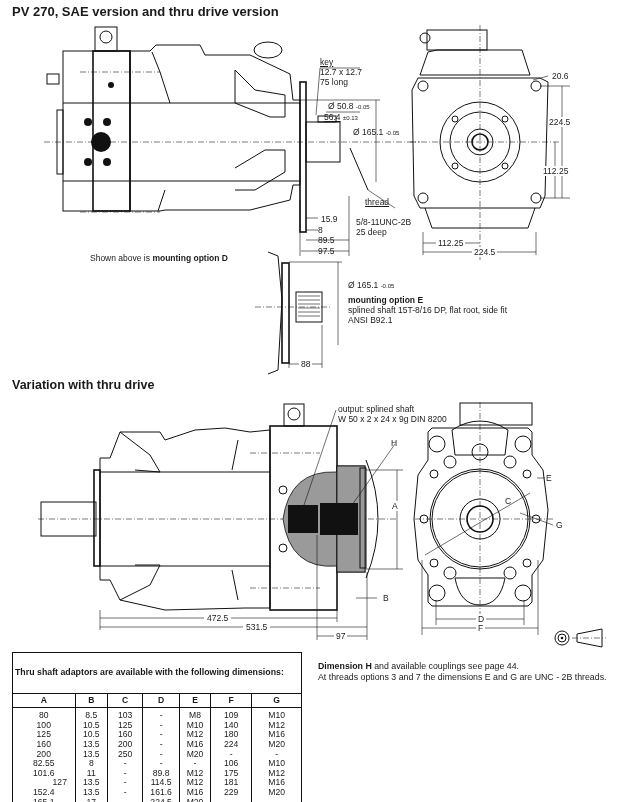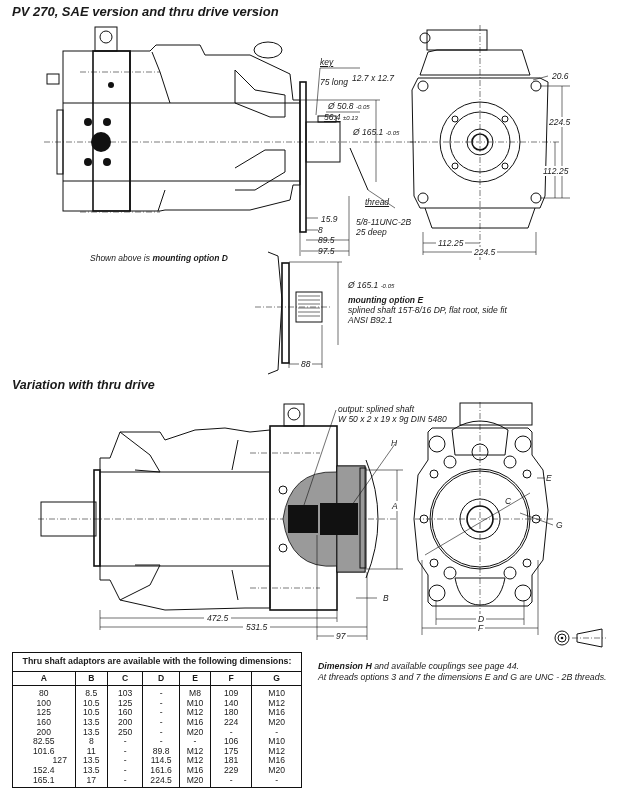--- a/index.html
+++ b/index.html
@@ -1,31 +1,31 @@
 <!DOCTYPE html>
 <html><head>
 <meta charset="utf-8">
 <style>
   html,body{margin:0;padding:0;background:#ffffff;}
   body{width:628px;height:802px;position:relative;overflow:hidden;font-family:"Liberation Sans",sans-serif;color:#1a1a1a;}
-  .abs{position:absolute;font-style:italic;}
+  .abs{position:absolute;}
   .title{font-weight:bold;font-size:13px;white-space:nowrap;}
   .lbl{font-size:8.5px;white-space:nowrap;line-height:10px;}
   .lbl sub,.sm{font-size:6px;}
   .bold{font-weight:bold;}
   svg{position:absolute;left:0;top:0;}
   svg .o{fill:none;stroke:#111;stroke-width:1;}
   svg .t{fill:none;stroke:#111;stroke-width:1.6;}
   svg .c{fill:none;stroke:#222;stroke-width:0.6;stroke-dasharray:6 2 1 2;}
   svg .d{fill:none;stroke:#111;stroke-width:0.6;}
   svg .f{fill:#111;}
   svg .g{fill:#9a9a9a;stroke:#111;stroke-width:0.8;}
   table.adapt{position:absolute;left:12px;top:652px;border-collapse:collapse;font-size:8.6px;width:290px;border:1.2px solid #111;}
   table.adapt th,table.adapt td{text-align:center;padding:0;line-height:9.6px;border-left:1px solid #111;border-right:1px solid #111;}
-  table.adapt .cap{font-weight:bold;font-size:8.8px;text-align:center;padding:4px 2px;border:1.2px solid #111;white-space:nowrap;}
+  table.adapt .cap{font-weight:bold;font-size:8.8px;text-align:left;padding:15px 2px;border:1.2px solid #111;white-space:nowrap;}
   table.adapt thead th{font-weight:bold;border-top:1px solid #111;border-bottom:1px solid #111;padding:2px 0;}
   table.adapt tbody tr:first-child td{padding-top:3px;}
   table.adapt tbody tr:last-child td{padding-bottom:2px;}
   .note{font-size:8.8px;line-height:11px;width:300px;}
 </style>
 </head>
 <body>
 
 <div class="abs title" style="left:12px;top:4px;">PV 270,  SAE version and thru drive version</div>
 <div class="abs title" style="left:12px;top:378px;font-size:12.5px;">Variation with thru drive</div>
@@ -218,21 +218,21 @@
   <g>
     <circle class="o" cx="562" cy="638" r="7"></circle>
     <circle class="o" cx="562" cy="638" r="4"></circle>
     <circle class="f" cx="562" cy="638" r="1.3"></circle>
     <path class="o" d="M577 634 L602 629 L602 647 L577 642 Z"></path>
     <line class="c" x1="572" y1="638" x2="606" y2="638"></line>
   </g>
 </svg>
 
 <div class="abs lbl" style="left:320px;top:57px;text-decoration:underline;">key</div>
-<div class="abs lbl" style="left:320px;top:73px;margin-left:32px;">12.7 x 12.7</div>
+<div class="abs lbl" style="left:320px;top:67px;">12.7 x 12.7</div>
 <div class="abs lbl" style="left:320px;top:77px;">75 long</div>
 <div class="abs lbl" style="left:328px;top:101px;"><span>Ø 50.8</span> <span class="sm">-0.05</span></div>
 <div class="abs lbl" style="left:324px;top:112px;"><span style="text-decoration:underline;">56.4</span> <span class="sm">±0.13</span></div>
 <div class="abs lbl" style="left:353px;top:127px;"><span>Ø 165.1</span> <span class="sm">-0.05</span></div>
 <div class="abs lbl" style="left:356px;top:197px;text-decoration:underline;padding-left:9px;">thread</div>
 <div class="abs lbl" style="left:356px;top:217px;">5/8-11UNC-2B</div>
 <div class="abs lbl" style="left:356px;top:227px;">25 deep</div>
 <div class="abs lbl" style="left:321px;top:214px;">15.9</div>
 <div class="abs lbl" style="left:318px;top:225px;">8</div>
 <div class="abs lbl" style="left:318px;top:235px;">89.5</div>
@@ -245,21 +245,21 @@
 <div class="abs lbl" style="left:436px;top:238px;background:#fff;padding:0 2px;">112.25</div>
 <div class="abs lbl" style="left:472px;top:247px;background:#fff;padding:0 2px;">224.5</div>
 
 <div class="abs lbl" style="left:348px;top:280px;"><span>Ø 165.1</span> <span class="sm">-0.05</span></div>
 <div class="abs lbl bold" style="left:348px;top:295px;">mounting option E</div>
 <div class="abs lbl" style="left:348px;top:305px;">splined shaft 15T-8/16 DP, flat root, side fit</div>
 <div class="abs lbl" style="left:348px;top:315px;">ANSI B92.1</div>
 <div class="abs lbl" style="left:299px;top:359px;background:#fff;padding:0 2px;">88</div>
 
 <div class="abs lbl" style="left:338px;top:404px;">output: splined shaft</div>
-<div class="abs lbl" style="left:338px;top:414px;">W 50 x 2 x 19 x 9g DIN 5480</div>
+<div class="abs lbl" style="left:338px;top:414px;">W 50 x 2 x 24 x 9g DIN 8200</div>
 <div class="abs lbl" style="left:391px;top:438px;">H</div>
 <div class="abs lbl" style="left:392px;top:501px;background:#fff;">A</div>
 <div class="abs lbl" style="left:383px;top:593px;">B</div>
 <div class="abs lbl" style="left:505px;top:496px;">C</div>
 <div class="abs lbl" style="left:476px;top:614px;background:#fff;padding:0 2px;">D</div>
 <div class="abs lbl" style="left:546px;top:473px;">E</div>
 <div class="abs lbl" style="left:476px;top:623px;background:#fff;padding:0 2px;">F</div>
 <div class="abs lbl" style="left:556px;top:520px;">G</div>
 <div class="abs lbl" style="left:204px;top:613px;background:#fff;padding:0 3px;">472.5</div>
 <div class="abs lbl" style="left:243px;top:622px;background:#fff;padding:0 3px;">531.5</div>

